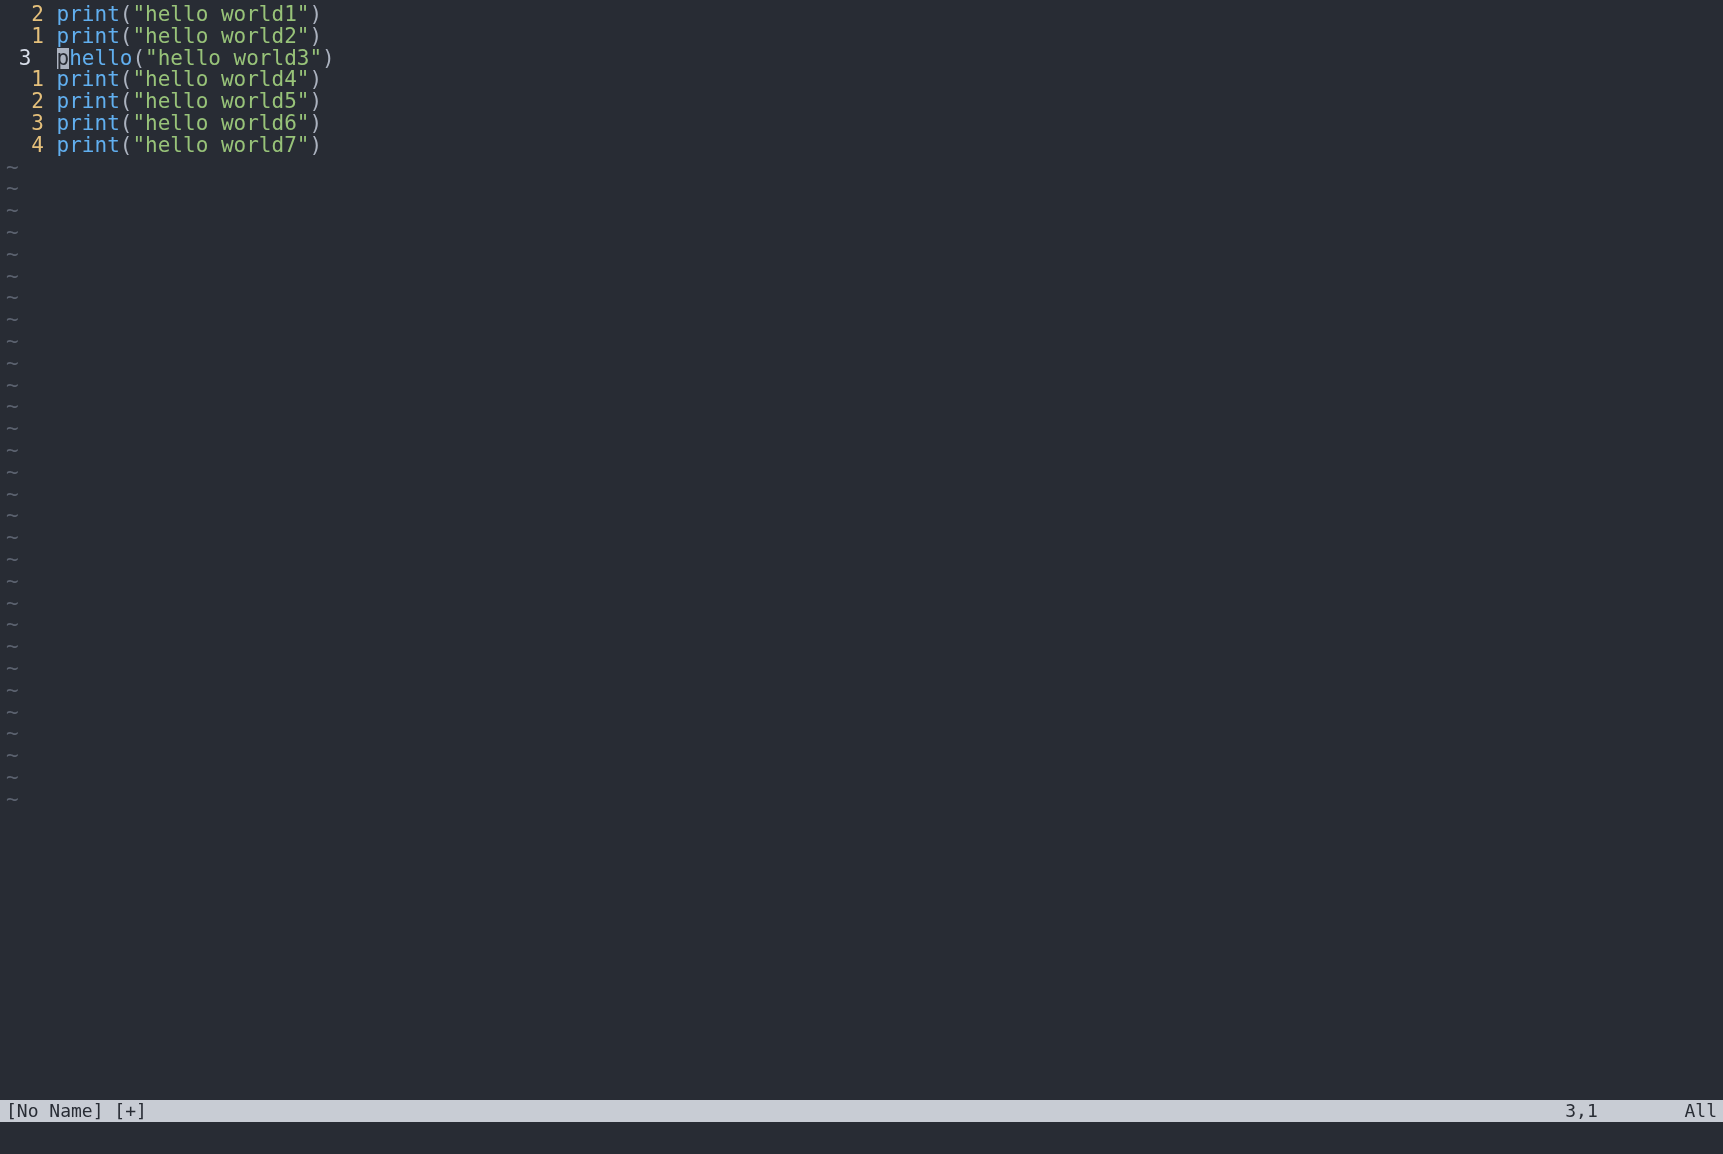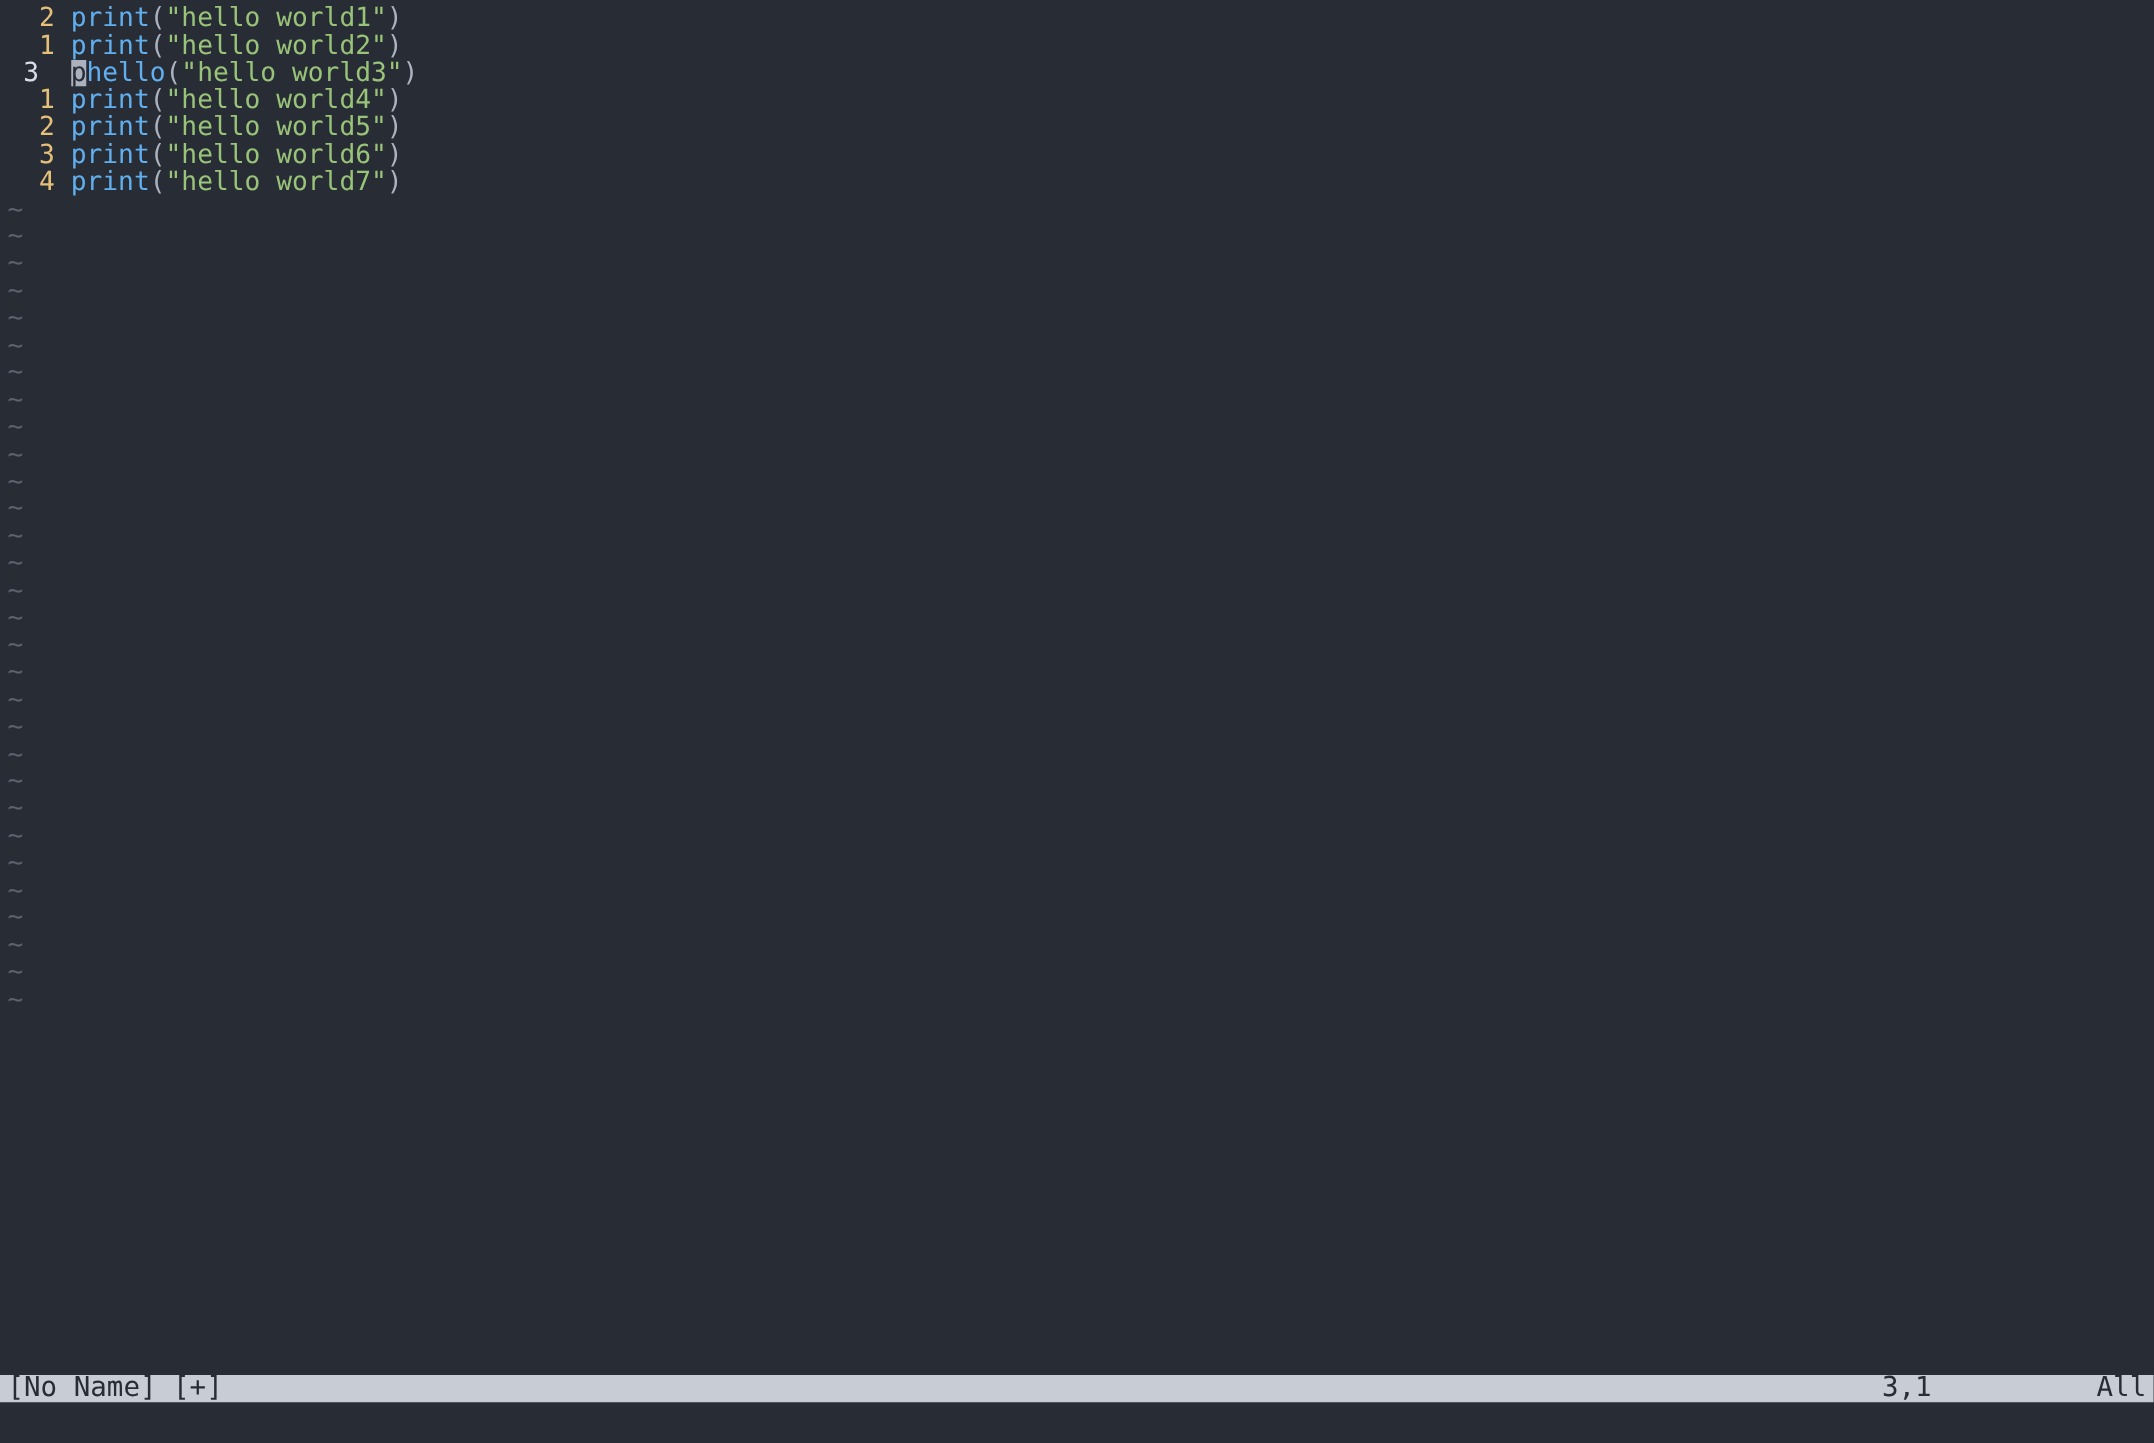--- a/index.html
+++ b/index.html
@@ -58,28 +58,28 @@
   .tilde-line {
     color: #5c6370;
     padding-left: 6px;
   }
   .statusbar {
     display: flex;
     background: #c8ccd4;
     color: #282c34;
     height: 22px;
     line-height: 22px;
-    font-size: 22px;
+    font-size: 18px;
     padding: 0 6px 0 6px;
     white-space: pre;
   }
   .status-left  { flex: 0 0 auto; }
   .status-mid   { flex: 1 1 auto; }
   .status-ruler { flex: 0 0 auto; margin-right: 8ch; }
-  .status-right { flex: 0 0 auto; margin-left: 26px; }
+  .status-right { flex: 0 0 auto; }
   .cmdline {
     height: 32px;
     background: #282c34;
   }
 </style>
 </head>
 <body>
 
 <div class="editor">
 

